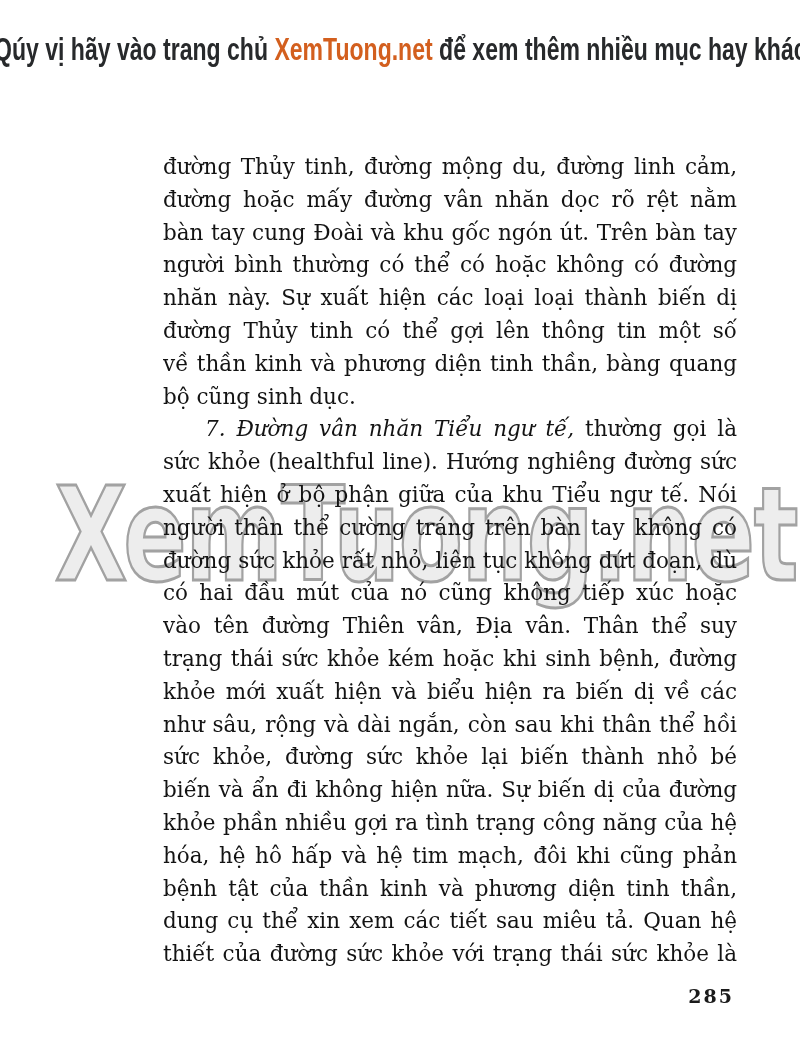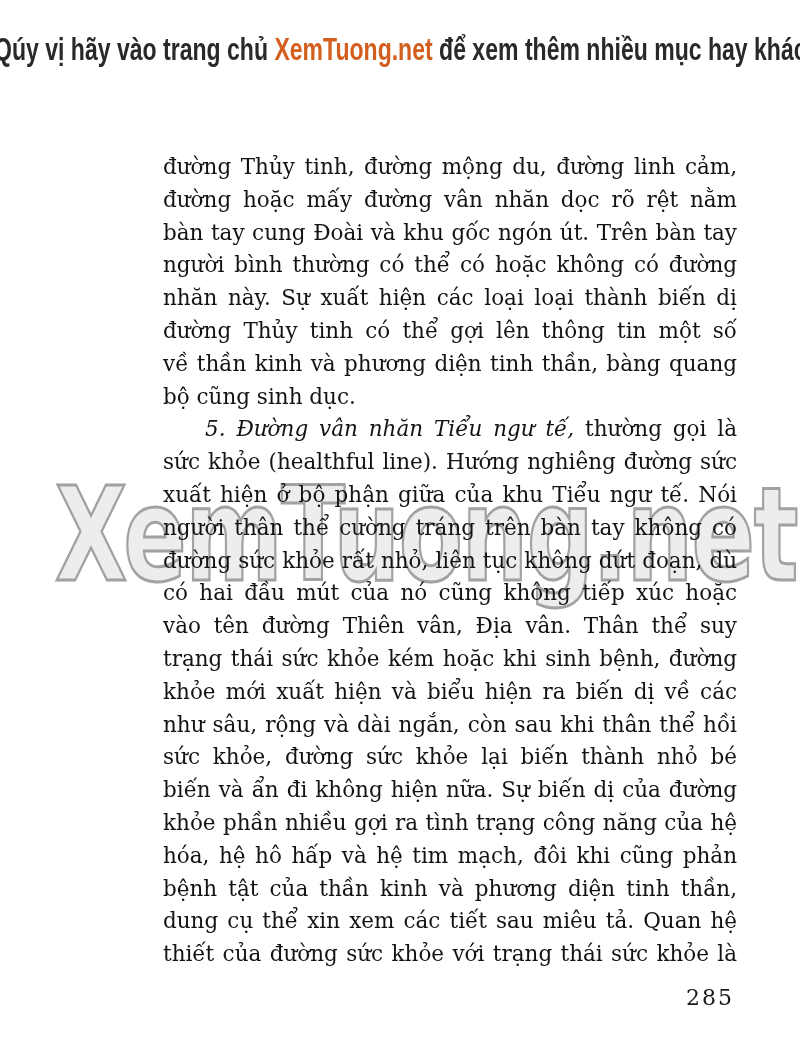--- a/index.html
+++ b/index.html
@@ -37,21 +37,21 @@
   .line {
     height:32.8px; line-height:32.8px;
     text-align:justify; text-align-last:justify;
     overflow:hidden; white-space:normal;
   }
   .line.flush { text-align-last:left; }
   .line.indent { text-indent:42px; }
   .italic { font-style:italic; }
   .page-number {
     position:absolute; top:985px; right:66px; z-index:2;
-    font-size:22px; letter-spacing:2px; color:#1a1a1a;
+    font-size:19px; letter-spacing:2px; color:#1a1a1a;font-weight:bold;
   }
 </style>
 </head>
 <body>
 
 <div class="page">
 
   <div class="header-bar">
     <div class="header-inner">
       <span>Qúy vị hãy vào trang chủ </span><span class="header-brand">XemTuong.net</span><span> để xem thêm nhiều mục hay khác</span>
@@ -62,21 +62,21 @@
 
   <div class="body-text">
       <div class="line"><span>đường Thủy tinh, đường mộng du, đường linh cảm, là một</span></div>
       <div class="line"><span>đường hoặc mấy đường vân nhăn dọc rõ rệt nằm trên khu</span></div>
       <div class="line"><span>bàn tay cung Đoài và khu gốc ngón út. Trên bàn tay của</span></div>
       <div class="line"><span>người bình thường có thể có hoặc không có đường vân</span></div>
       <div class="line"><span>nhăn này. Sự xuất hiện các loại loại thành biến dị của</span></div>
       <div class="line"><span>đường Thủy tinh có thể gợi lên thông tin một số bệnh tật</span></div>
       <div class="line"><span>về thần kinh và phương diện tinh thần, bàng quang và</span></div>
       <div class="line flush"><span>bộ cũng sinh dục.</span></div>
-      <div class="line indent"><span class="italic">5. Đường vân nhăn Tiểu ngư tế,</span><span> thường gọi là đường</span></div>
+      <div class="line indent"><span class="italic">7. Đường vân nhăn Tiểu ngư tế,</span><span> thường gọi là đường</span></div>
       <div class="line"><span>sức khỏe (healthful line). Hướng nghiêng đường sức khỏe</span></div>
       <div class="line"><span>xuất hiện ở bộ phận giữa của khu Tiểu ngư tế. Nói chung,</span></div>
       <div class="line"><span>người thân thể cường tráng trên bàn tay không có hoặc có</span></div>
       <div class="line"><span>đường sức khỏe rất nhỏ, liên tục không dứt đoạn, dù cho</span></div>
       <div class="line"><span>có hai đầu mút của nó cũng không tiếp xúc hoặc đan chéo</span></div>
       <div class="line"><span>vào tên đường Thiên vân, Địa vân. Thân thể suy nhược,</span></div>
       <div class="line"><span>trạng thái sức khỏe kém hoặc khi sinh bệnh, đường sức</span></div>
       <div class="line"><span>khỏe mới xuất hiện và biểu hiện ra biến dị về các mặt</span></div>
       <div class="line"><span>như sâu, rộng và dài ngắn, còn sau khi thân thể hồi phục</span></div>
       <div class="line"><span>sức khỏe, đường sức khỏe lại biến thành nhỏ bé hoặc tiêu</span></div>

